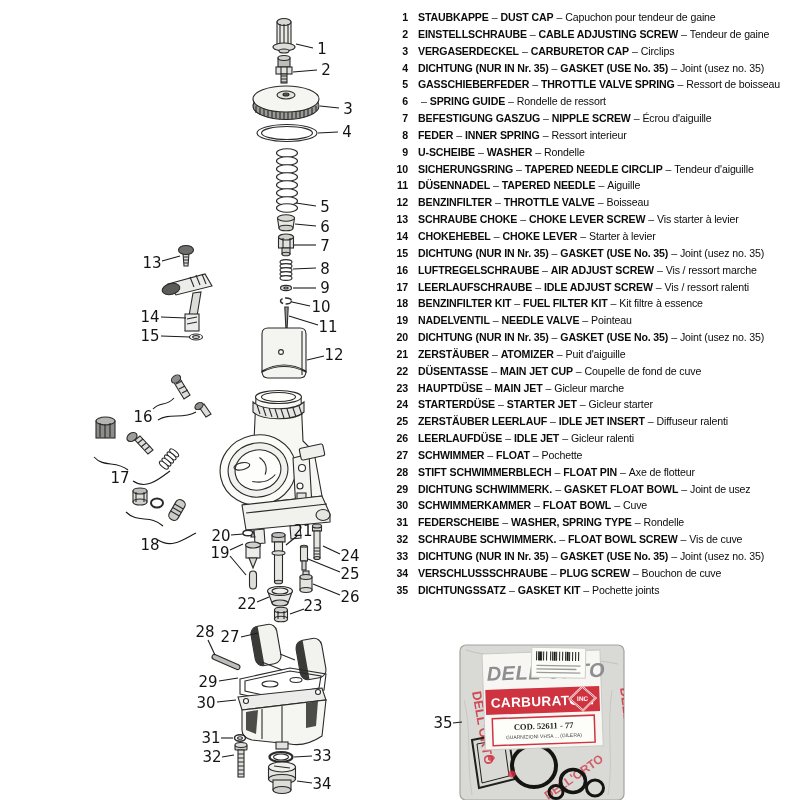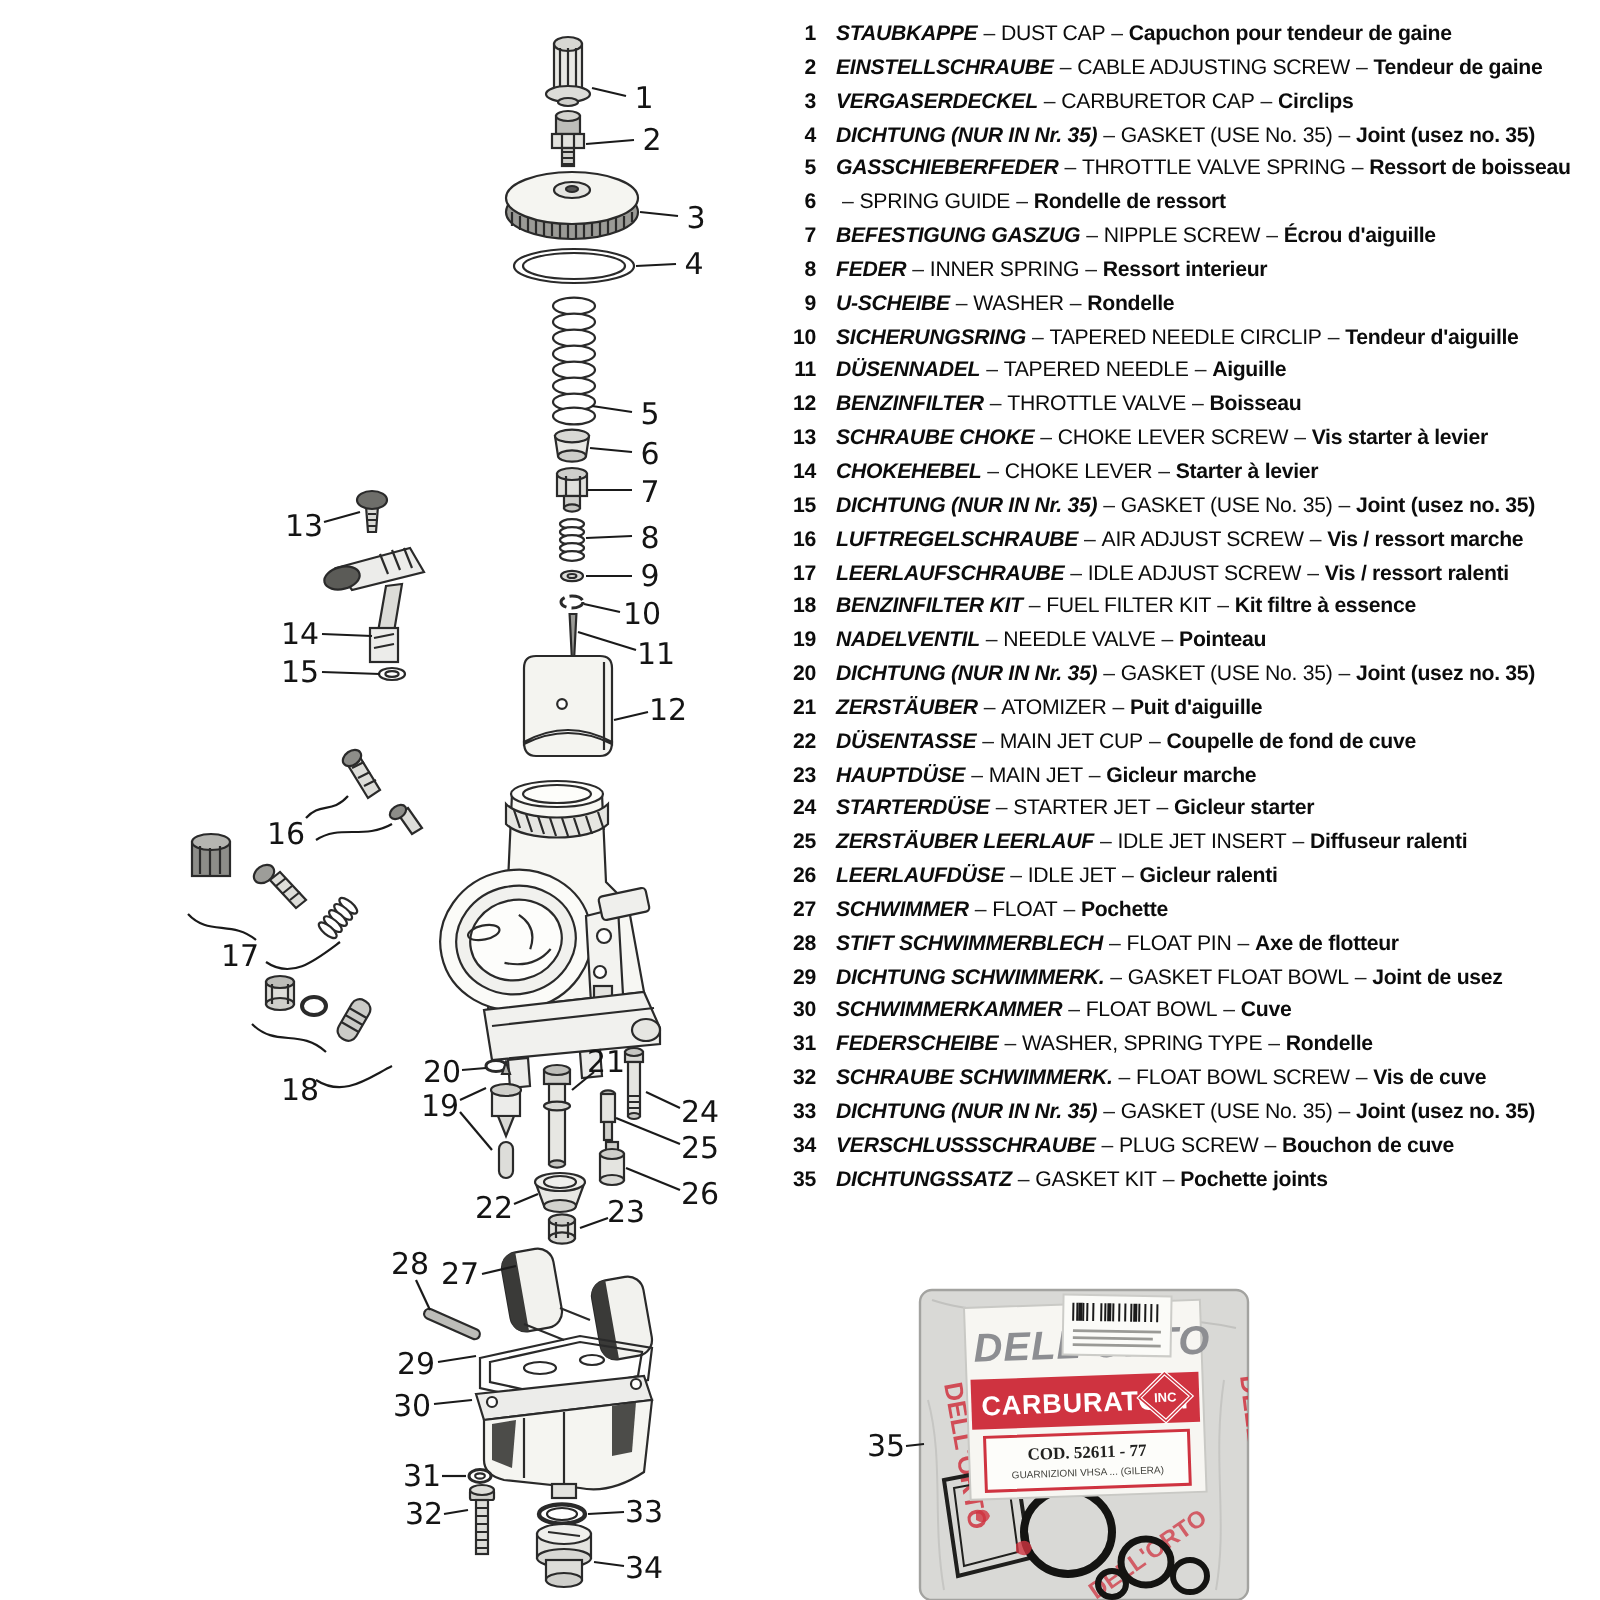--- a/index.html
+++ b/index.html
@@ -3,24 +3,24 @@
 <meta charset="utf-8">
 <style>
   html,body{margin:0;padding:0;background:#fff;}
   #page{position:relative;width:800px;height:800px;background:#ffffff;overflow:hidden;
         font-family:"Liberation Sans",sans-serif;color:#0c0c0c;}
   #diagram-svg{position:absolute;left:0;top:0;}
   #parts-list{position:absolute;left:390px;top:9px;width:405px;}
   .plist-row{display:flex;align-items:baseline;height:16.85px;white-space:nowrap;
              font-size:10.6px;letter-spacing:-0.15px;line-height:16.85px;}
   .plist-row .num{width:18px;text-align:right;margin-right:10px;font-weight:bold;flex:0 0 auto;}
-  .plist-row .de{font-weight:bold;font-style:italic;}
+  .plist-row .de{font-weight:bold;}
   .plist-row .sep{padding:0 3px;color:#222;}
-  .plist-row .en{font-weight:normal;text-align:right;}
-  .plist-row .fr{font-weight:bold;}
+  .plist-row .en{font-weight:bold;text-align:right;}
+  .plist-row .fr{font-weight:normal;}
   .callout{font-size:15px;fill:#141414;font-family:"DejaVu Sans",sans-serif;}
   .leader{stroke:#1a1a1a;stroke-width:1.1;fill:none;}
   .squig{stroke:#1a1a1a;stroke-width:1.1;fill:none;}
   .ln{stroke:#2a2a2a;stroke-width:1.1;fill:none;}
   .pt{stroke:#2a2a2a;stroke-width:1.1;}
 </style>
 </head>
 <body>
 
 <div id="page">

